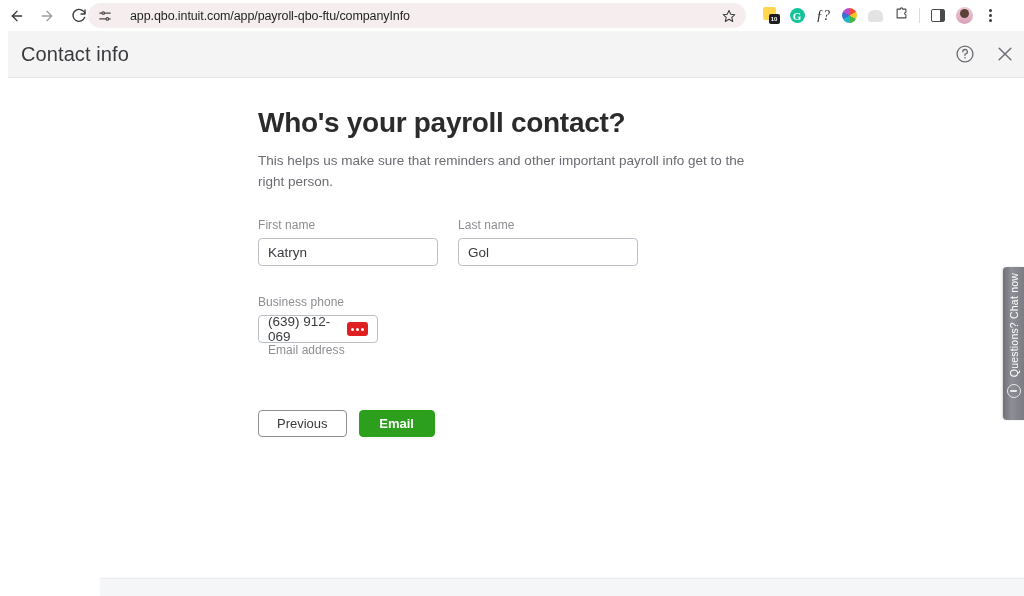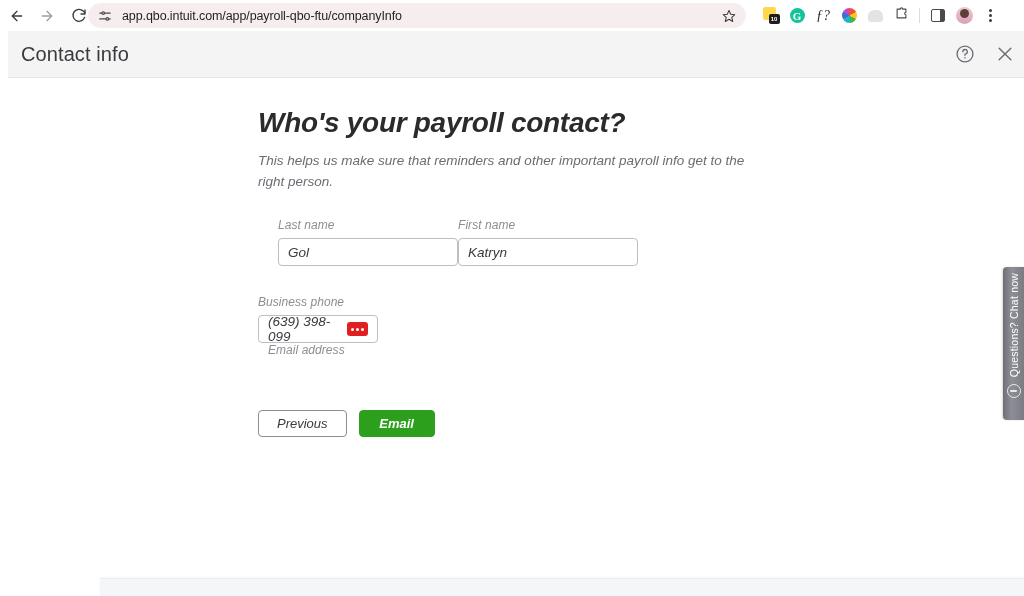--- a/index.html
+++ b/index.html
@@ -27,21 +27,21 @@
   }
   #nav-back { margin-left: 4px; }
   #nav-forward { margin-left: 4px; }
   #nav-reload { margin-left: 6px; }
 
   #omnibox {
     position: absolute; left: 88px; top: 3px;
     width: 658px; height: 25px;
     background: #f6eeee;
     border-radius: 13px;
-    display: flex; align-items: center;
+    display: flex; align-items: center; gap: 8px;
   }
   #site-settings-icon {
     width: 18px; height: 18px; margin-left: 8px;
     display: flex; align-items: center; justify-content: center;
     flex: none; color: #4a4a4a;
   }
   #omnibox-url {
     margin-left: 8px;
     font-size: 12.5px;
     color: #1f1f1f;
@@ -149,21 +149,20 @@
     width: 22px; height: 22px;
     display: flex; align-items: center; justify-content: center;
     color: #6b6c72;
   }
 
   
   #content {
     position: absolute; left: 0; top: 78px;
     width: 896px; height: 490px;
     background: #ffffff;
-    font-style: italic;
   }
   #form-wrap {
     position: absolute; left: 258px; top: 29px; width: 520px;
   }
   #heading {
     font-size: 28px;
     font-weight: 700;
     color: #2b2b2b;
     margin: 0;
     letter-spacing: -0.3px;
@@ -400,39 +399,39 @@
   </div>
 </div>
 
 <div id="content">
   <div id="form-wrap">
 
     <h1 id="heading">Who's your payroll contact?</h1>
     <p id="subheading">This helps us make sure that reminders and other important payroll info get to the right person.</p>
 
     <div class="field-row row-1">
+      <div class="field-block" id="first-name-block">
+        <label class="field-label">First name</label>
+        <div class="field-input">
+          <span>Katryn</span>
+        </div>
+      </div>
       <div class="field-block" id="last-name-block">
         <label class="field-label">Last name</label>
         <div class="field-input">
           <span>Gol</span>
         </div>
       </div>
-      <div class="field-block" id="first-name-block">
-        <label class="field-label">First name</label>
-        <div class="field-input">
-          <span>Katryn</span>
-        </div>
-      </div>
     </div>
 
     <div class="field-row row-2">
       <div class="field-block" id="business-phone-block">
         <label class="field-label">Business phone</label>
         <div class="field-input">
-          <span>(639) 398-099</span>
+          <span>(639) 912-069</span>
           <span class="redaction-badge">
               <i></i>
               <i></i>
               <i></i>
             </span>
         </div>
       </div>
       <div class="field-block" id="email-block">
         <label class="field-label">Email address</label>
       </div>

